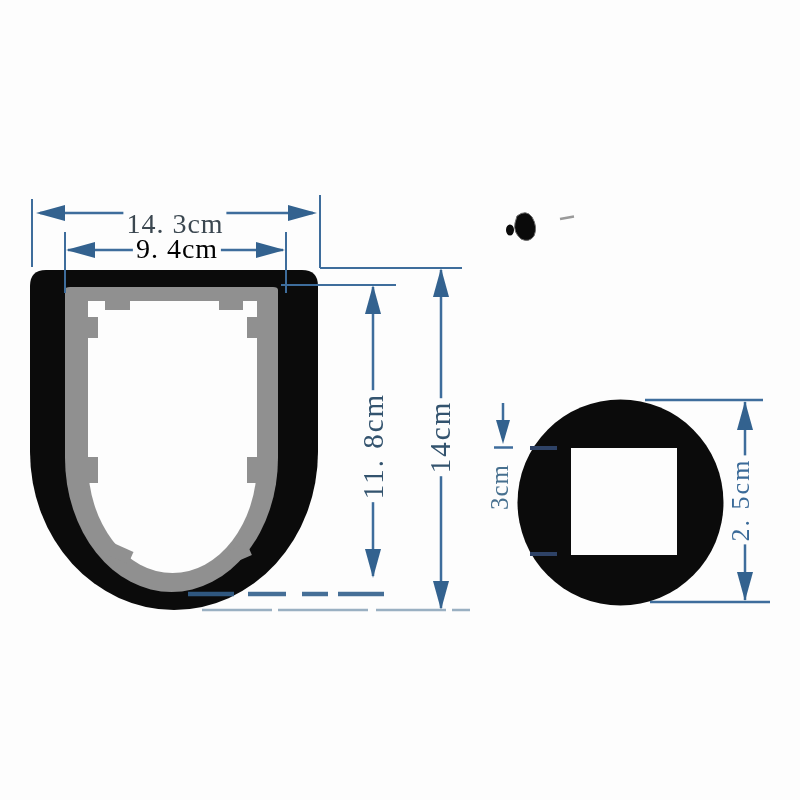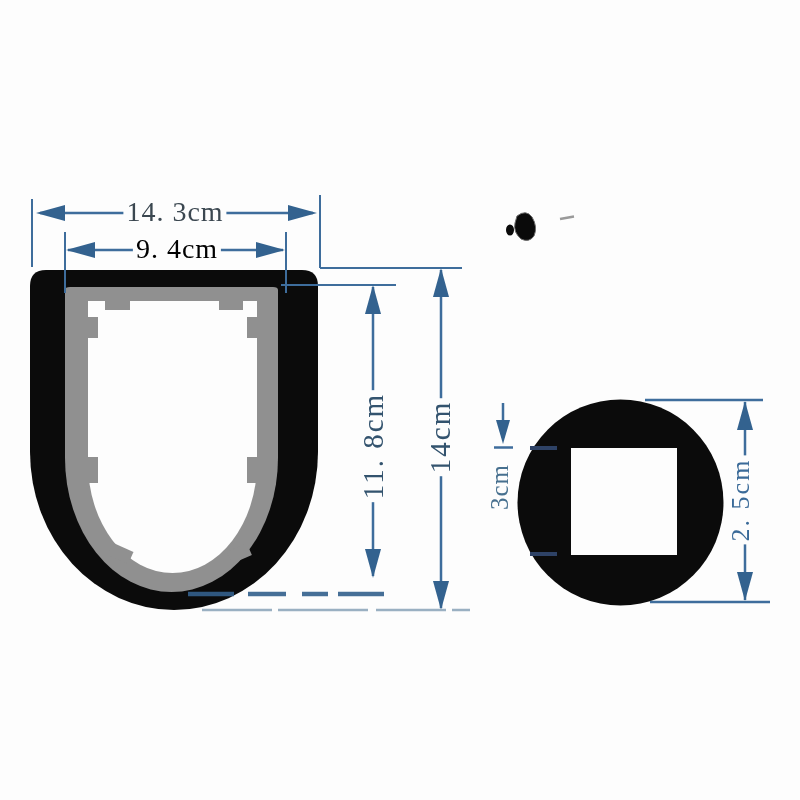--- a/index.html
+++ b/index.html
@@ -15,21 +15,21 @@
   .dim-label {
     position: absolute;
     white-space: nowrap;
     background: #fdfdfd;
     line-height: 1;
     padding: 1px 3px;
     letter-spacing: 1px;
   }
   .dim-label.h { transform: translate(-50%, -50%); }
   .dim-label.v { transform: translate(-50%, -50%) rotate(-90deg); }
-  .t-outer-w  { left: 175px; top: 212px; font-size: 28px; color: #3b4750; }
+  .t-outer-w  { left: 175px; top: 224px; font-size: 28px; color: #3b4750; }
   .t-inner-w  { left: 177px; top: 249px; font-size: 28px; color: #000000; }
   .t-inner-h  { left: 373px; top: 446px; font-size: 29px; color: #33536e; letter-spacing: 2px; }
   .t-outer-h  { left: 440px; top: 437px; font-size: 29px; color: #33536e; letter-spacing: 2px; }
   .t-hole     { left: 499px; top: 487px; font-size: 25px; color: #47708f; background: transparent; }
   .t-cap-h    { left: 741px; top: 500px; font-size: 26px; color: #3a6a98; letter-spacing: 2px; }
 </style>
 </head>
 <body>
 
 <div class="canvas">

